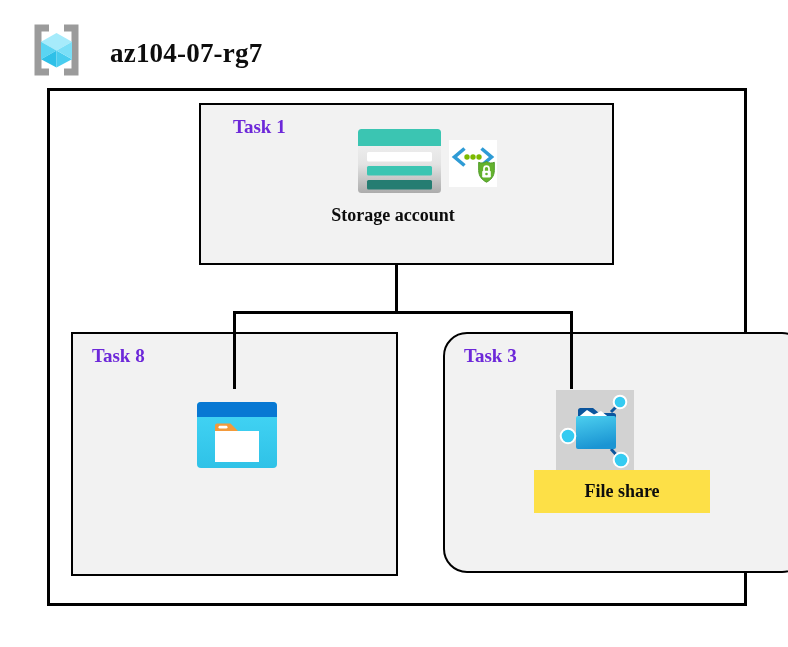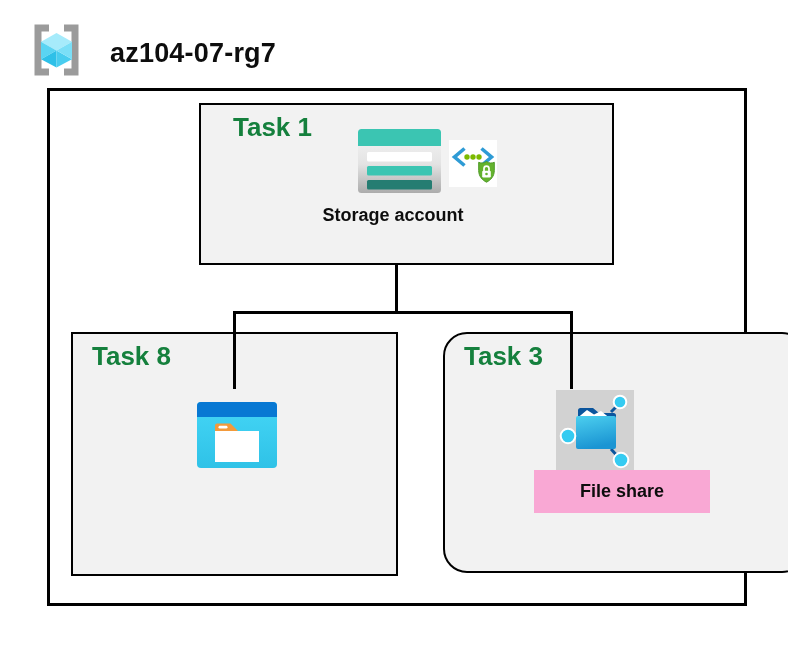--- a/index.html
+++ b/index.html
@@ -1,18 +1,18 @@
 <!DOCTYPE html>
 <html><head>
 <meta charset="utf-8">
 <style>
   html,body { margin:0; padding:0; background:#ffffff; }
   .canvas {
     position:relative; width:788px; height:647px; background:#ffffff;
-    font-family:Liberation Sans, sans-serif; overflow:hidden;
+    font-family:Liberation Serif, serif; overflow:hidden;
   }
   
   .rg-header { position:absolute; left:28px; top:22px; display:flex; align-items:center; }
   .rg-icon { width:57px; height:56px; flex:0 0 auto; }
   .rg-title { margin-left:25px; margin-top:6px; font-size:27px; font-weight:bold; color:#0d0d0d; letter-spacing:0.2px; }
 
   
   .outer-box {
     position:absolute; left:47px; top:88px; width:700px; height:518px;
     border:3px solid #000000; background:#ffffff; box-sizing:border-box;
@@ -20,21 +20,21 @@
 
   
   .task-box {
     position:absolute; background:#F2F2F2; border:2px solid #000000;
     box-sizing:border-box; z-index:2;
   }
   .task1 { left:199px; top:103px; width:415px; height:162px; }
   .task2 { left:71px;  top:332px; width:327px; height:244px; }
   .task3 { left:443px; top:332px; width:363px; height:241px;border-radius:24px; }
 
-  .task-label { position:absolute; font-size:26px; font-weight:bold; color:#15803d; line-height:26px; }
+  .task-label { position:absolute; font-size:19px; font-weight:bold; color:#6d28d9; line-height:26px; }
   .task1 .task-label { left:32px; top:9px; }
   .task2 .task-label { left:19px; top:9px; }
   .task3 .task-label { left:19px; top:9px; }
 
   .resource-label { font-size:18px; font-weight:bold; color:#0d0d0d; line-height:27px; }
 
   
   .storage-icon { position:absolute; left:157px; top:24px; }
   .secure-icon  { position:absolute; left:248px; top:35px; }
   .task1 .resource-label { position:absolute; left:0; top:97px; width:384px; text-align:center; }
@@ -43,21 +43,21 @@
   .blob-icon { position:absolute; left:124px; top:68px; }
   .task2 .resource-label { position:absolute; left:0; top:152px; width:100%; text-align:center; }
 
   
   .fs-icon-bg {
     position:absolute; left:111px; top:56px; width:78px; height:81px;
     background:#D2D2D2;
   }
   .fs-label-bg {
     position:absolute; left:89px; top:136px; width:176px; height:43px;
-    background:#f9a8d4; display:flex; align-items:center; justify-content:center;
+    background:#fde047; display:flex; align-items:center; justify-content:center;
   }
 
   
   .line { position:absolute; background:#000000; z-index:4; }
   .line-v1 { left:395px; top:265px; width:3px;  height:48px; }
   .line-h1 { left:233px; top:311px; width:340px; height:3px;  }
   .line-v2 { left:233px; top:311px; width:3px;  height:78px; }
   .line-v3 { left:570px; top:311px; width:3px;  height:78px; }
 </style>
 </head>

